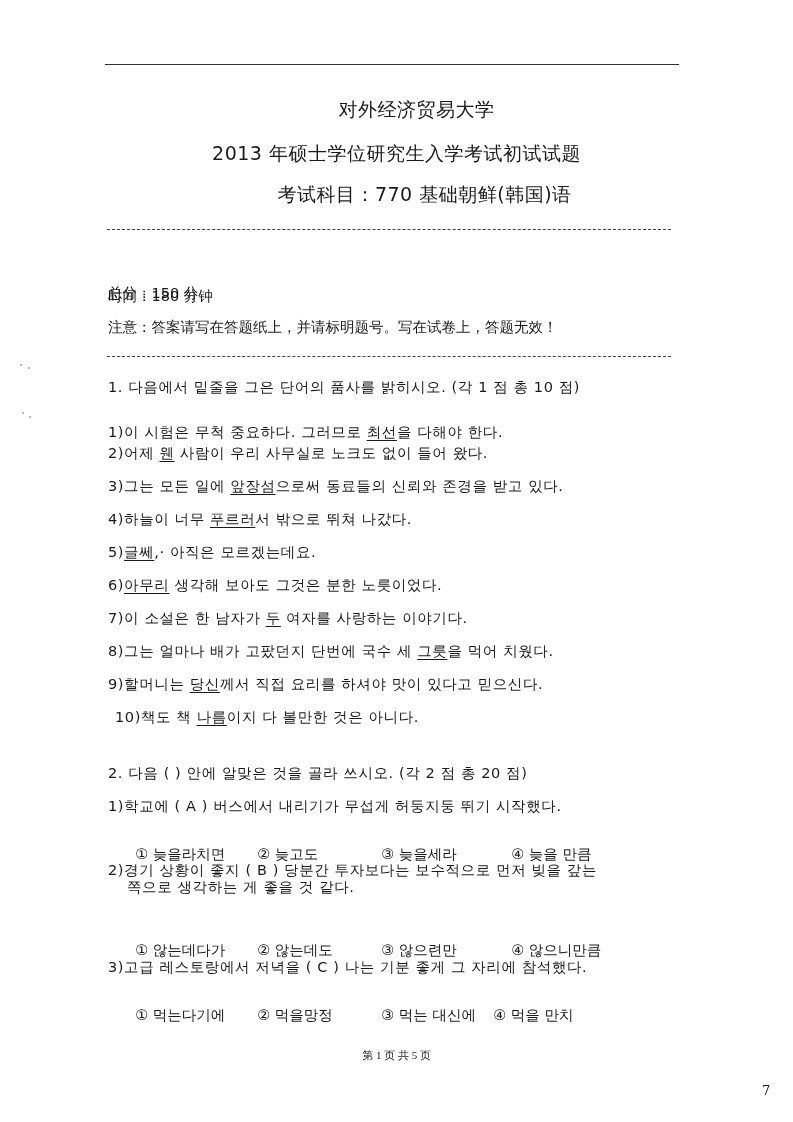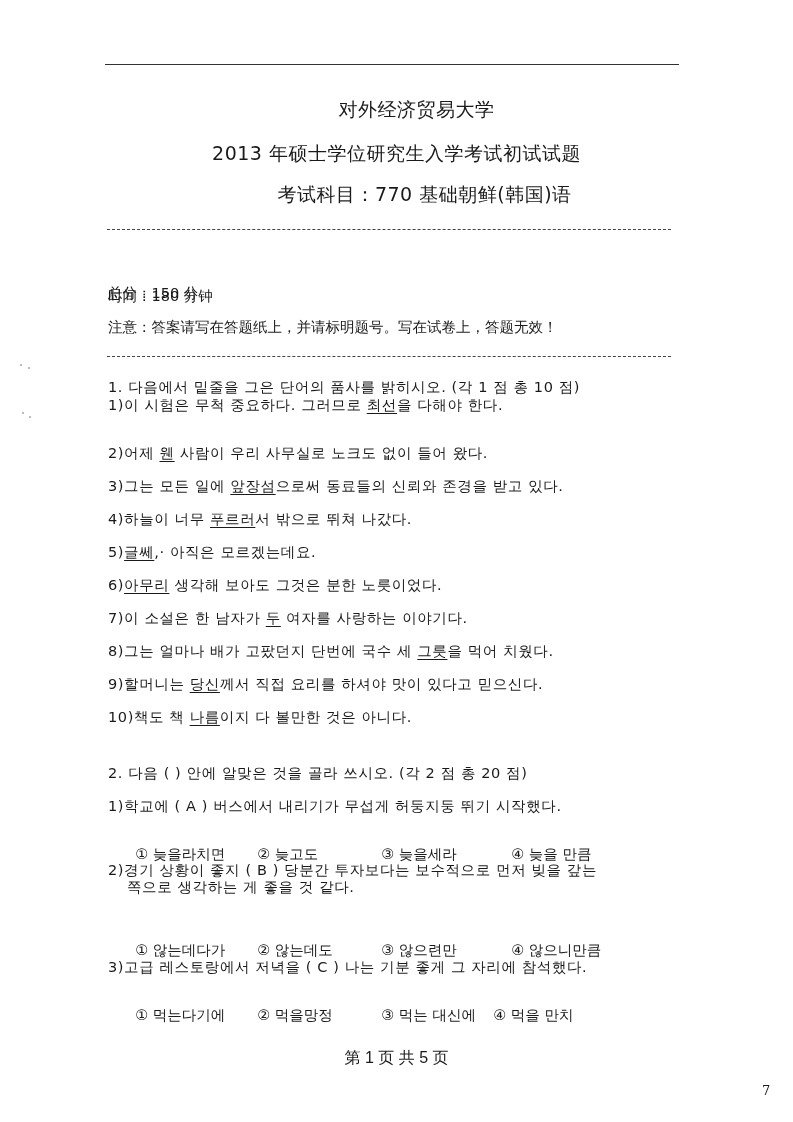--- a/index.html
+++ b/index.html
@@ -6,21 +6,21 @@
   body { width:793px; height:1122px; position:relative; overflow:hidden;
          font-family:"DejaVu Sans", sans-serif; color:#1a1a1a; }
   .rule-solid { position:absolute; left:105px; width:574px; top:64px; height:0; border-top:1.6px solid #333; }
   .rule-dash { position:absolute; left:107px; width:564px; height:0; border-top:1.2px dashed #444; }
   .title { position:absolute; left:0; width:793px; text-align:center; font-size:19px; letter-spacing:0.5px; }
   .meta { position:absolute; left:108px; font-size:14.5px; }
   .line { position:absolute; left:108px; font-size:14.5px; white-space:pre; letter-spacing:0.6px; }
   .u { text-decoration:underline; text-underline-offset:3px; }
   .opts { position:absolute; left:126px; font-size:14.5px; white-space:pre; }
   .opt { display:inline-block; }
-  .footer { position:absolute; left:0; width:793px; text-align:center; top:1048px; font-size:16px; font-family:Liberation Sans, sans-serif; }
+  .footer { position:absolute; left:0; width:793px; text-align:center; top:1048px; font-size:11px; font-family:Liberation Serif, serif; }
   .pagenum { position:absolute; left:762px; top:1083px; font-size:13px; font-family:"DejaVu Serif", serif; }
   .speck { position:absolute; width:2px; height:2px; background:#bbb; }
 </style>
 </head>
 <body>
 
 <div class="rule-solid"></div>
 
 <div class="title" style="top:97px;padding-left:20px;">对外经济贸易大学</div>
 <div class="title" style="top:141px;">2013 年硕士学位研究生入学考试初试试题</div>
@@ -30,30 +30,30 @@
 
 <div class="meta" style="top:256px;margin-top:28px;">总分：150 分</div>
 <div class="meta" style="top:287px;">时间：180 分钟</div>
 <div class="meta" style="top:318px;">注意：答案请写在答题纸上，并请标明题号。写在试卷上，答题无效！</div>
 
 <div class="rule-dash" style="top:356px;"></div>
 
 <div class="line" style="top:378px;">1. 다음에서 밑줄을 그은 단어의 품사를 밝히시오. (각 1 점 총 10 점)</div>
 
 <div id="s1items">
-    <div class="line" style="top: 396px;"><span>1)이 시험은 무척 중요하다. 그러므로 </span><span class="u">최선</span><span>을 다해야 한다.</span></div>
+    <div class="line" style="top: 423px;"><span>1)이 시험은 무척 중요하다. 그러므로 </span><span class="u">최선</span><span>을 다해야 한다.</span></div>
     <div class="line" style="top: 444px;"><span>2)어제 </span><span class="u">웬</span><span> 사람이 우리 사무실로 노크도 없이 들어 왔다.</span></div>
     <div class="line" style="top: 477px;"><span>3)그는 모든 일에 </span><span class="u">앞장섬</span><span>으로써 동료들의 신뢰와 존경을 받고 있다.</span></div>
     <div class="line" style="top: 510px;"><span>4)하늘이 너무 </span><span class="u">푸르러</span><span>서 밖으로 뛰쳐 나갔다.</span></div>
     <div class="line" style="top: 543px;"><span>5)</span><span class="u">글쎄</span><span>,· 아직은 모르겠는데요.</span></div>
     <div class="line" style="top: 576px;"><span>6)</span><span class="u">아무리</span><span> 생각해 보아도 그것은 분한 노릇이었다.</span></div>
     <div class="line" style="top: 609px;"><span>7)이 소설은 한 남자가 </span><span class="u">두</span><span> 여자를 사랑하는 이야기다.</span></div>
     <div class="line" style="top: 642px;"><span>8)그는 얼마나 배가 고팠던지 단번에 국수 세 </span><span class="u">그릇</span><span>을 먹어 치웠다.</span></div>
     <div class="line" style="top: 675px;"><span>9)할머니는 </span><span class="u">당신</span><span>께서 직접 요리를 하셔야 맛이 있다고 믿으신다.</span></div>
-    <div class="line" style="top: 708px;"><span>10)책도 책 </span><span class="u">나름</span><span>이지 다 볼만한 것은 아니다.</span></div>
+    <div class="line" style="top: 708px; margin-left: 7px;"><span>10)책도 책 </span><span class="u">나름</span><span>이지 다 볼만한 것은 아니다.</span></div>
   </div>
 
 <div class="line" style="top:764px;">2. 다음 ( ) 안에 알맞은 것을 골라 쓰시오. (각 2 점 총 20 점)</div>
 
 <div class="line" style="top:797px;">1)학교에 ( A ) 버스에서 내리기가 무섭게 허둥지둥 뛰기 시작했다.</div>
 <div class="opts" style="top:829px;">
   <span class="opt" style="width:122px">① 늦을라치면</span><span class="opt" style="width:124px">② 늦고도</span><span class="opt" style="width:130px">③ 늦을세라</span><span class="opt">④ 늦을 만큼</span>
 </div>
 
 <div class="line" style="top:861px;">2)경기 상황이 좋지 ( B ) 당분간 투자보다는 보수적으로 먼저 빚을 갚는</div>

